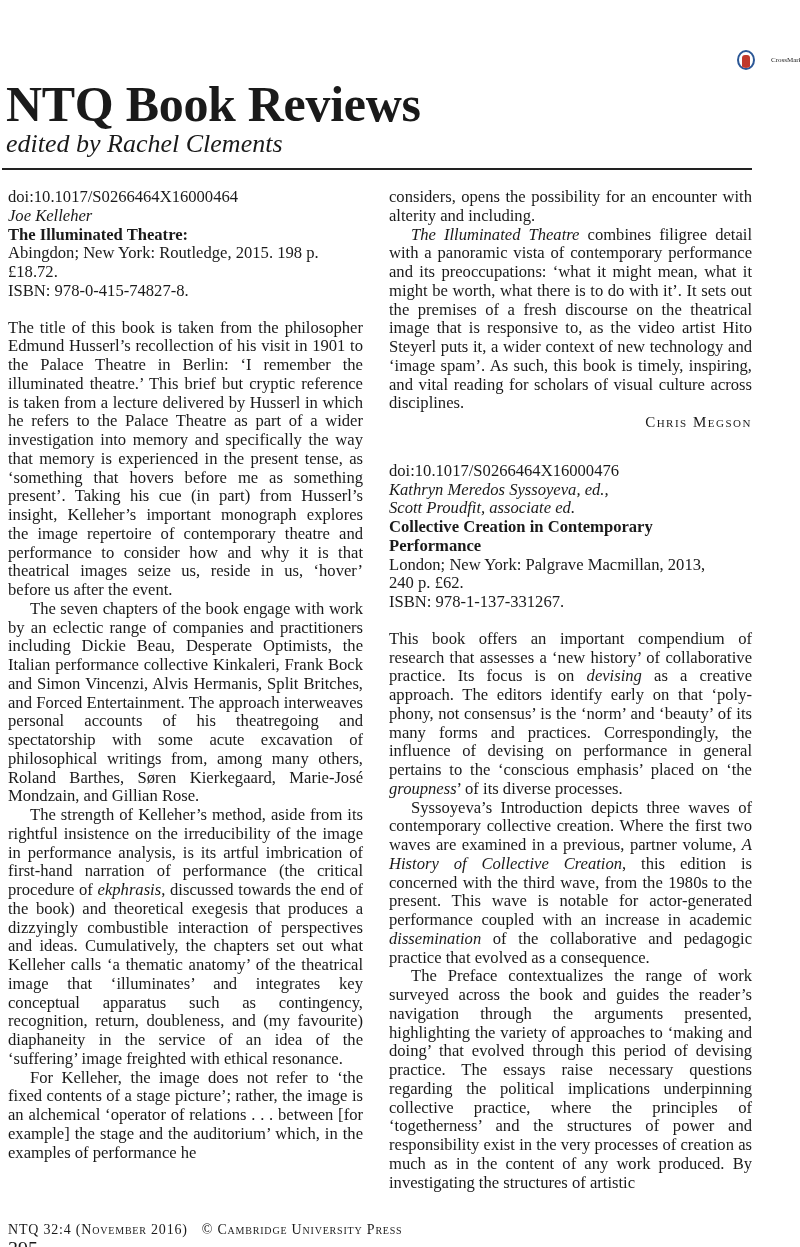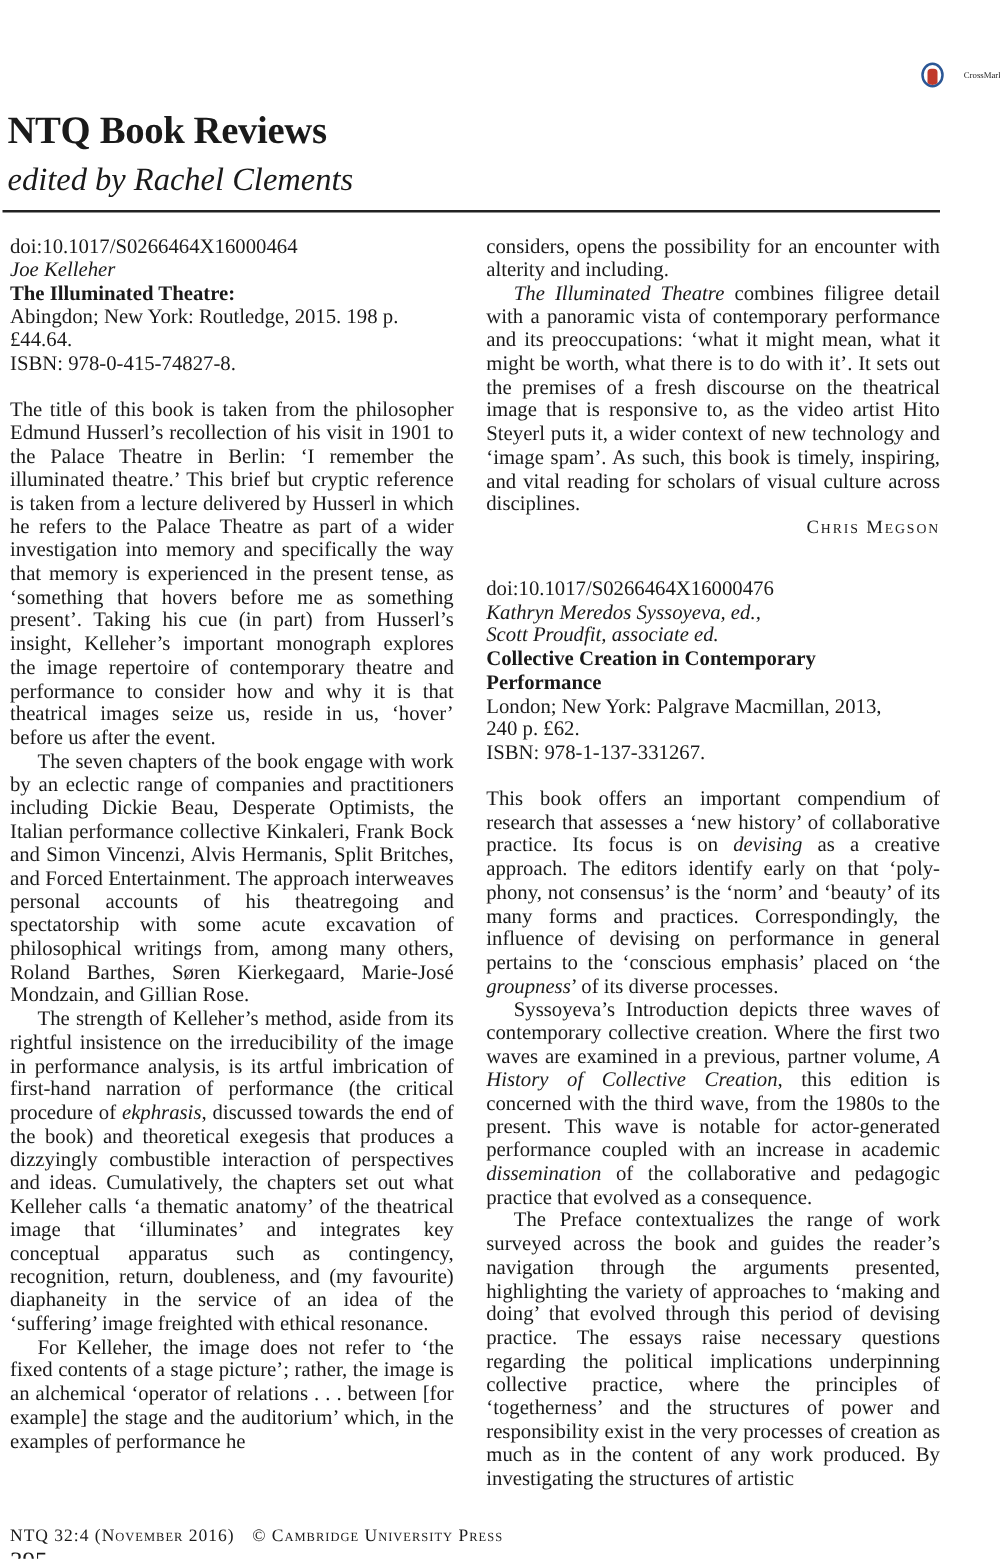--- a/index.html
+++ b/index.html
@@ -4,21 +4,21 @@
 <style>
   html, body { margin:0; padding:0; background:#ffffff; }
   body { width:800px; height:1247px; position:relative; overflow:hidden;
          font-family:"Liberation Serif","DejaVu Serif",serif; color:#1a1a1a; }
   .crossmark { position:absolute; left:737px; top:2px; display:flex; align-items:center; gap:16px;margin-top:48px; }
   .crossmark-logo { width:18px; height:20px; border-radius:50%; border:2px solid #2b5796;
                     box-sizing:border-box; display:flex; align-items:flex-end; justify-content:center; overflow:hidden; background:#fff;}
   .crossmark-logo span { display:block; width:8px; height:13px; background:#c0392b; border-radius:3px 3px 0 0; }
   .crossmark-label { font-size:7px; color:#222; font-family:"Liberation Serif",serif; }
 
-  .journal-title { position:absolute; left:6px; top:80px; font-size:31px; font-weight:bold; letter-spacing:-0.3px; margin:0; line-height:48px; }
+  .journal-title { position:absolute; left:6px; top:80px; font-size:50px; font-weight:bold; letter-spacing:-0.3px; margin:0; line-height:48px; }
   .editor-line { position:absolute; left:6px; top:128px; font-size:26px; font-style:italic; margin:0; line-height:32px; }
   .header-rule { position:absolute; left:2px; top:168px; width:750px; height:2px; background:#222; }
 
   .col { position:absolute; top:188px; font-size:16.6px; line-height:18.75px; text-align:justify; hyphens:manual; }
   .col-left { left:8px; width:355px; }
   .col-right { left:389px; width:363px; }
   .col p { margin:0; }
   .indent { text-indent:22px; }
   .doi { margin:0 0 6px 0; }
   .author { font-style:italic; }
@@ -46,21 +46,21 @@
 <h1 class="journal-title">NTQ Book Reviews</h1>
 <p class="editor-line">edited by Rachel Clements</p>
 <div class="header-rule"></div>
 
 <div class="col col-left">
   <p class="doi">doi:10.1017/S0266464X16000464</p>
   <div class="meta-block">
     <p class="author">Joe Kelleher</p>
     <p class="book-title">The Illuminated Theatre:</p>
     <p>Abingdon; New York: Routledge, 2015. 198 p.</p>
-    <p>£44.64.</p>
+    <p>£18.72.</p>
     <p>ISBN: 978-0-415-74827-8.</p>
   </div>
   <div class="gap"></div>
   <p>The title of this book is taken from the philo­sopher Edmund Husserl’s recollection of his visit in 1901 to the Palace Theatre in Berlin: ‘I remem­ber the illuminated theatre.’ This brief but cryptic reference is taken from a lecture delivered by Husserl in which he refers to the Palace Theatre as part of a wider investigation into memory and specifically the way that memory is experienced in the present tense, as ‘something that hovers before me as something present’. Taking his cue (in part) from Husserl’s insight, Kelleher’s impor­tant monograph explores the image repertoire of contemporary theatre and performance to consid­er how and why it is that theatrical images seize us, reside in us, ‘hover’ before us after the event.</p>
   <p class="indent">The seven chapters of the book engage with work by an eclectic range of companies and prac­titioners including Dickie Beau, Desperate Opti­mists, the Italian performance collective Kinkaleri, Frank Bock and Simon Vincenzi, Alvis Hermanis, Split Britches, and Forced Entertainment. The approach interweaves personal accounts of his theatregoing and spectatorship with some acute excavation of philosophical writings from, among many others, Roland Barthes, Søren Kierkegaard, Marie-José Mondzain, and Gillian Rose.</p>
   <p class="indent"><span>The strength of Kelleher’s method, aside from its rightful insistence on the irreducibility of the image in performance analysis, is its artful imbri­cation of first-hand narration of performance (the critical procedure of </span><em>ekphrasis</em><span>, discussed towards the end of the book) and theoretical exegesis that produces a dizzyingly combustible interaction of perspectives and ideas. Cumulatively, the chap­ters set out what Kelleher calls ‘a thematic anatomy’ of the theatrical image that ‘illuminates’ and integrates key conceptual apparatus such as contingency, recognition, return, doubleness, and (my favourite) diaphaneity in the service of an idea of the ‘suffering’ image freighted with ethical resonance.</span></p>
   <p class="indent">For Kelleher, the image does not refer to ‘the fixed contents of a stage picture’; rather, the image is an alchemical ‘operator of relations . . . between [for example] the stage and the audi­torium’ which, in the examples of performance he</p>
 </div>
 
 <div class="col col-right">

